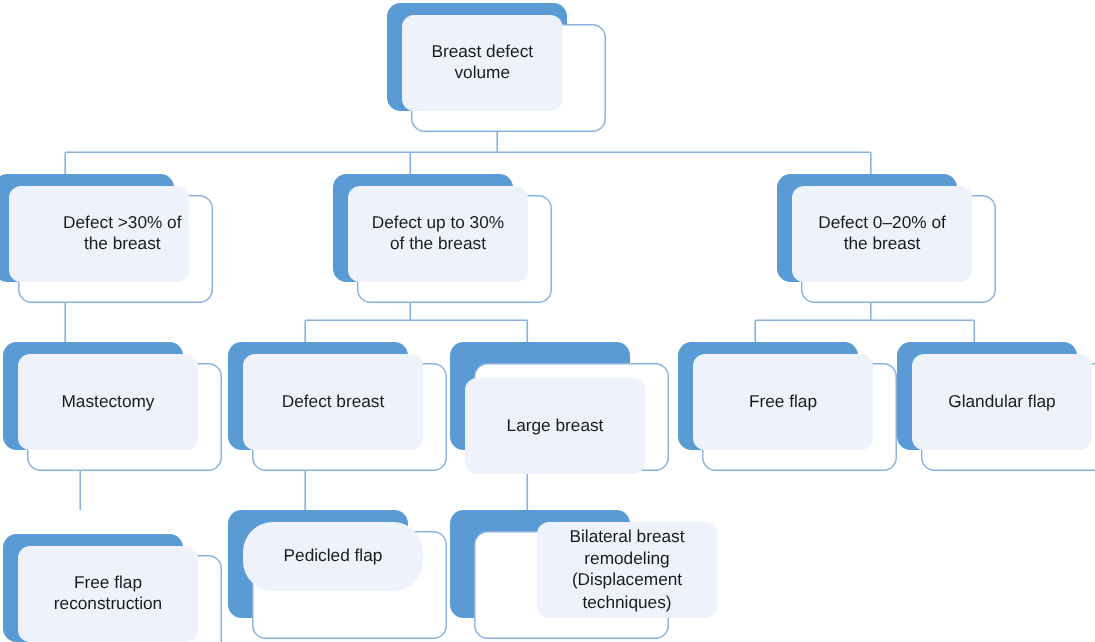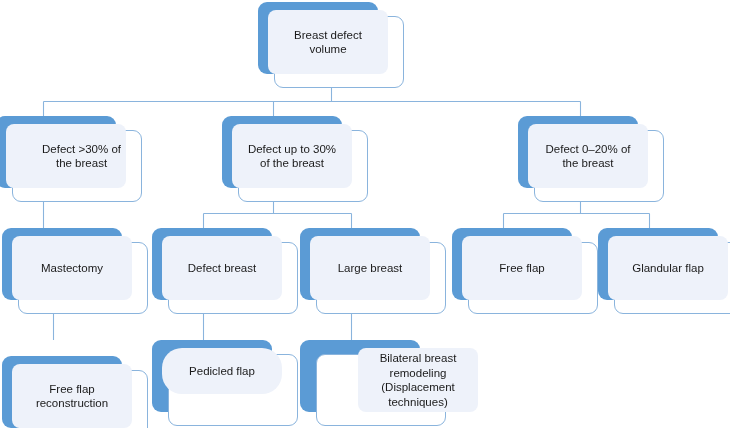--- a/index.html
+++ b/index.html
@@ -94,21 +94,21 @@
 
       <path d="M53.5 314 L53.5 340"></path>
       <path d="M203.5 314 L203.5 340"></path>
       <path d="M351.5 314 L351.5 340"></path>
     </g>
   </svg>
 
   <div class="node" style="left:258px; top:2px; width:146px; height:86px;">
     <div class="plate" style="width:120px; height:72px;"></div>
     <div class="card" style="left:16px; top:14px; width:130px; height:72px;"></div>
-    <div class="panel" style="left:10px; top:8px; width:120px; height:64px;">
+    <div class="panel" style="left:10px; top:8px; width:107px; height:64px;">
       <span class="label">Breast defect
 volume</span>
     </div>
   </div>
 
   <div class="node" style="left:-4px; top:116px; width:146px; height:86px;">
     <div class="plate" style="width:120px; height:72px;"></div>
     <div class="card" style="left:16px; top:14px; width:130px; height:72px;"></div>
     <div class="panel" style="left:10px; top:8px; width:120px; height:64px;justify-content:flex-end;">
       <span class="label">Defect &gt;30% of
@@ -146,21 +146,21 @@
     <div class="plate" style="width:120px; height:72px;"></div>
     <div class="card" style="left:16px; top:14px; width:130px; height:72px;"></div>
     <div class="panel" style="left:10px; top:8px; width:120px; height:64px;">
       <span class="label">Defect breast</span>
     </div>
   </div>
 
   <div class="node" style="left:300px; top:228px; width:146px; height:86px;">
     <div class="plate" style="width:120px; height:72px;"></div>
     <div class="card" style="left:16px; top:14px; width:130px; height:72px;"></div>
-    <div class="panel" style="left:10px; top:8px; width:120px; height:64px;">
+    <div class="panel" style="left:10px; top:24px; width:120px; height:64px;">
       <span class="label">Large breast</span>
     </div>
   </div>
 
   <div class="node" style="left:452px; top:228px; width:146px; height:86px;">
     <div class="plate" style="width:120px; height:72px;"></div>
     <div class="card" style="left:16px; top:14px; width:130px; height:72px;"></div>
     <div class="panel" style="left:10px; top:8px; width:120px; height:64px;">
       <span class="label">Free flap</span>
     </div>

